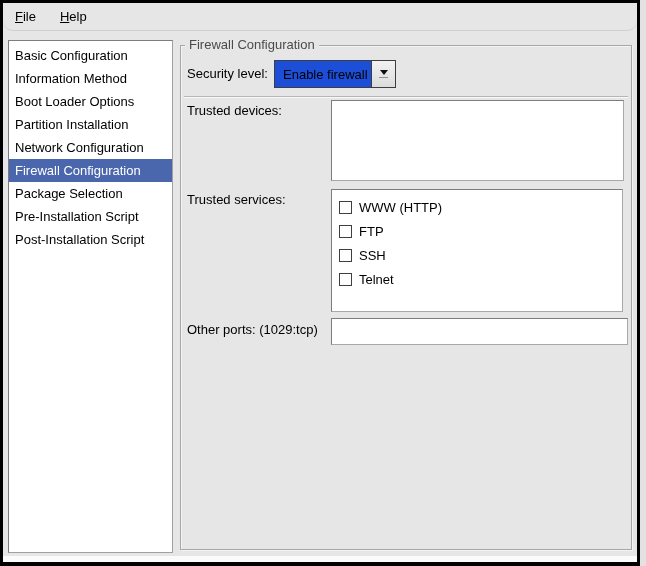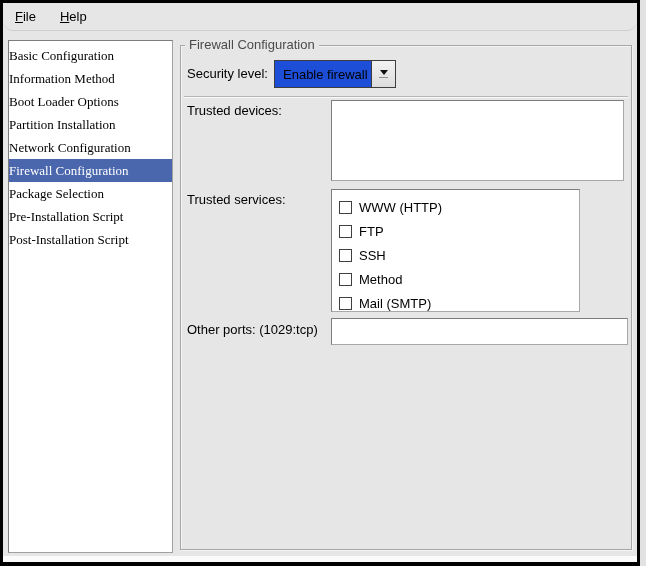--- a/index.html
+++ b/index.html
@@ -39,22 +39,22 @@
   .menu-item span::first-letter{text-decoration:underline;}
   
   .sidebar{
     position:absolute;left:5px;top:37px;width:165px;height:513px;
     background:#fff;
     border:1px solid;border-color:#7d7d7d #a0a0a0 #a0a0a0 #7d7d7d;
     box-sizing:border-box;
     padding-top:3px;overflow:hidden;
   }
   .side-item{
-    height:23px;line-height:23px;
-    white-space:nowrap;cursor:default;font-family:Liberation Serif, serif;
+    height:23px;line-height:23px;padding-left:6px;
+    white-space:nowrap;cursor:default;
   }
   .side-item.selected{
     background:var(--selection-bg,#4a66ac);
     color:var(--selection-fg,#fff);
   }
   
   .frame{
     position:absolute;left:177px;top:42px;width:452px;height:505px;
     border:1px solid #a7a7a7;
     box-shadow:inset 1px 1px 0 #f4f4f4, 1px 1px 0 #f4f4f4;
@@ -96,21 +96,21 @@
     position:absolute;left:3px;right:3px;top:50px;height:0;
     border-top:1px solid #b6b6b6;border-bottom:1px solid #f9f9f9;
   }
   
   .listbox{
     position:absolute;left:150px;background:#fff;
     border:1px solid;border-color:#7d7d7d #a8a8a8 #a8a8a8 #7d7d7d;
     box-sizing:border-box;
   }
   .box-devices{top:54px;width:293px;height:81px;}
-  .box-services{top:143px;width:249px;height:123px;padding-top:5px;}
+  .box-services{top:143px;width:292px;height:123px;padding-top:5px;}
   .svc-row{
     height:24px;display:flex;align-items:center;
     padding-left:7px;cursor:default;
   }
   .cb{
     width:13px;height:13px;background:#fff;
     border:1px solid #3f3f3f;box-sizing:border-box;
     margin-right:7px;flex:none;
   }
   .ports-input{
@@ -177,25 +177,21 @@
         <div class="svc-row">
           <span class="cb"></span>
           <span>FTP</span>
         </div>
         <div class="svc-row">
           <span class="cb"></span>
           <span>SSH</span>
         </div>
         <div class="svc-row">
           <span class="cb"></span>
-          <span>Method</span>
-        </div>
-        <div class="svc-row">
-          <span class="cb"></span>
-          <span>Mail (SMTP)</span>
+          <span>Telnet</span>
         </div>
       </div>
 
       <span class="flabel lbl-ports">Other ports: (1029:tcp)</span>
       <input class="ports-input" type="text" value="" style="">
     </div>
 
   </div>
 </div>
 

